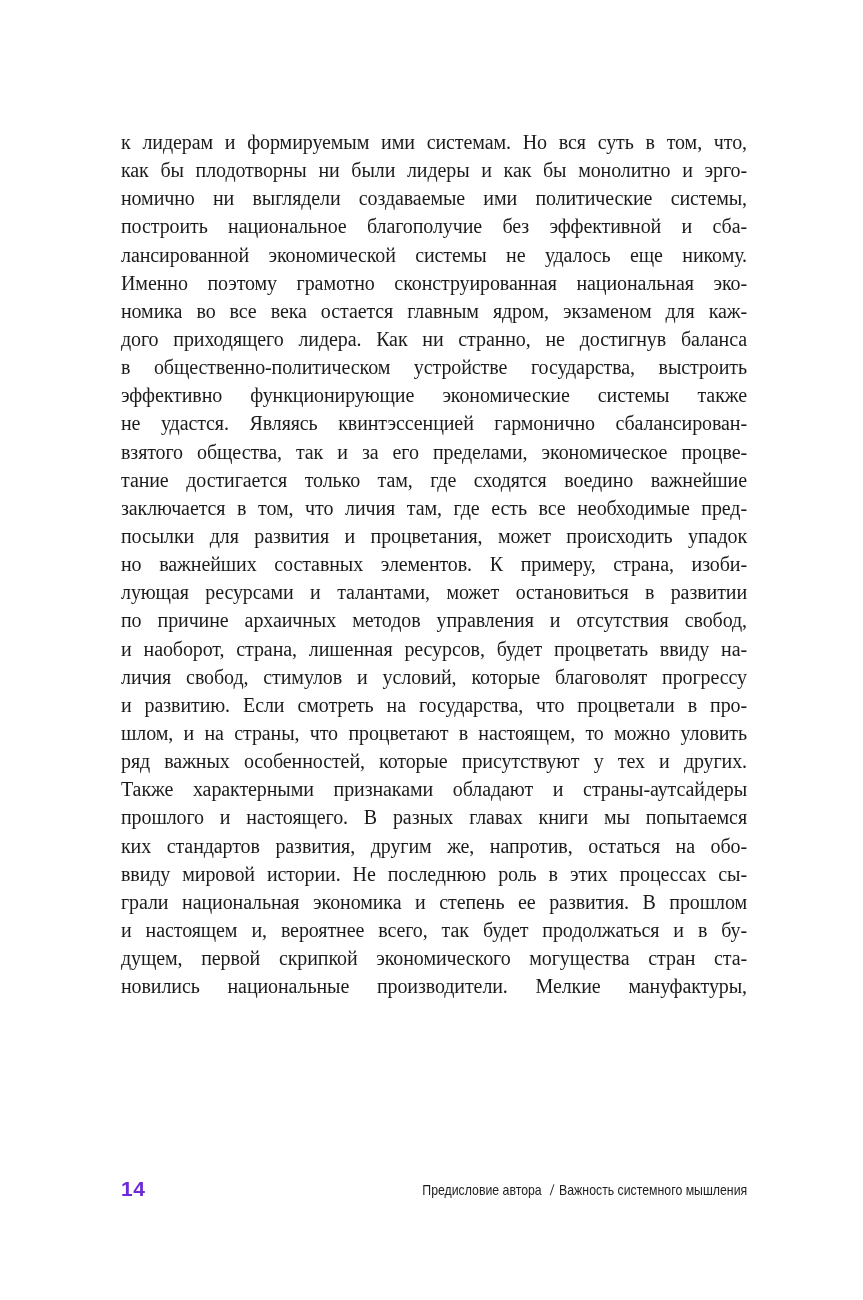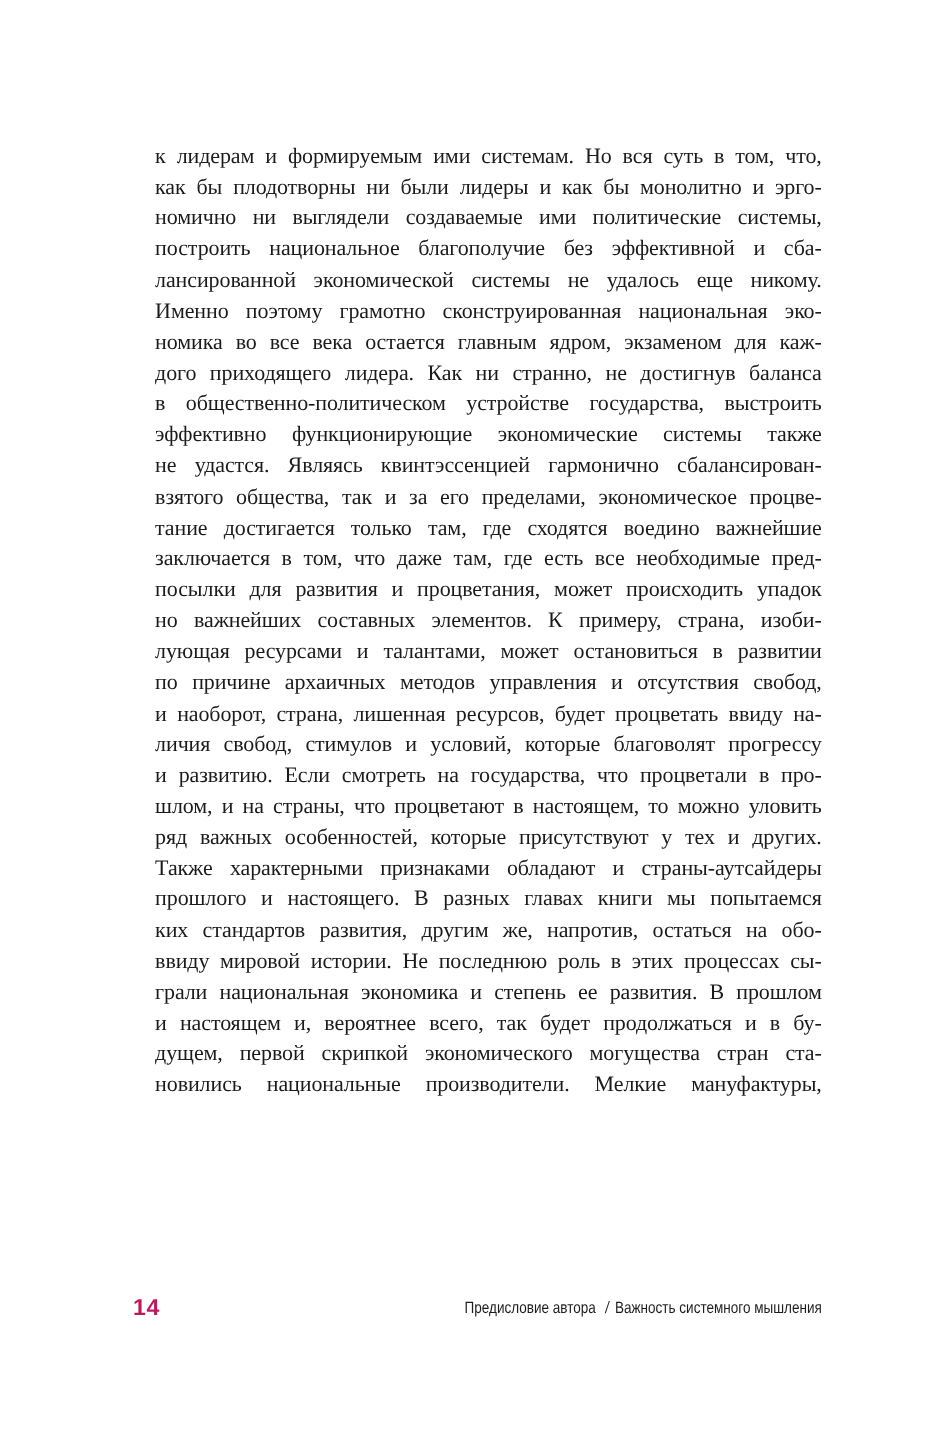--- a/index.html
+++ b/index.html
@@ -29,39 +29,38 @@
   .text-line {
     font-size: 20px;
     line-height: 28.15px;
     height: 28.15px;
     text-align: justify;
     text-align-last: justify;
     letter-spacing: -0.1px;
     word-spacing: -0.3px;
     white-space: normal;
     overflow: visible;
-    margin-left: 20px;
   }
   .footer {
     position: absolute;
     left: 121px;
     top: 1177px;
     width: 626px;
     height: 30px;
   }
   .page-number {
     position: absolute;
     left: 0;
     top: 0;
     font-family: "Liberation Sans", sans-serif;
     font-weight: 700;
     font-size: 21px;
     line-height: 24px;
     letter-spacing: 0.5px;
-    color: #be185d;
+    color: #6d28d9;
   }
   .running-head {
     position: absolute;
     right: 0;
     top: 4px;
     font-family: "Liberation Sans", sans-serif;
     font-size: 15px;
     line-height: 18px;
     color: #1d1d1d;
     white-space: nowrap;
@@ -86,21 +85,21 @@
     <div class="text-line">построить национальное благополучие без эффективной и сба-</div>
     <div class="text-line">лансированной экономической системы не удалось еще никому.</div>
     <div class="text-line">Именно поэтому грамотно сконструированная национальная эко-</div>
     <div class="text-line">номика во все века остается главным ядром, экзаменом для каж-</div>
     <div class="text-line">дого приходящего лидера. Как ни странно, не достигнув баланса</div>
     <div class="text-line">в общественно-политическом устройстве государства, выстроить</div>
     <div class="text-line">эффективно функционирующие экономические системы также</div>
     <div class="text-line">не удастся. Являясь квинтэссенцией гармонично сбалансирован-</div>
     <div class="text-line">взятого общества, так и за его пределами, экономическое процве-</div>
     <div class="text-line">тание достигается только там, где сходятся воедино важнейшие</div>
-    <div class="text-line">заключается в том, что даже там, где есть все необходимые пред-</div>
+    <div class="text-line">заключается в том, что личия там, где есть все необходимые пред-</div>
     <div class="text-line">посылки для развития и процветания, может происходить упадок</div>
     <div class="text-line">но важнейших составных элементов. К примеру, страна, изоби-</div>
     <div class="text-line">лующая ресурсами и талантами, может остановиться в развитии</div>
     <div class="text-line">по причине архаичных методов управления и отсутствия свобод,</div>
     <div class="text-line">и наоборот, страна, лишенная ресурсов, будет процветать ввиду на-</div>
     <div class="text-line">личия свобод, стимулов и условий, которые благоволят прогрессу</div>
     <div class="text-line">и развитию. Если смотреть на государства, что процветали в про-</div>
     <div class="text-line">шлом, и на страны, что процветают в настоящем, то можно уловить</div>
     <div class="text-line">ряд важных особенностей, которые присутствуют у тех и других.</div>
     <div class="text-line">Также характерными признаками обладают и страны-аутсайдеры</div>

